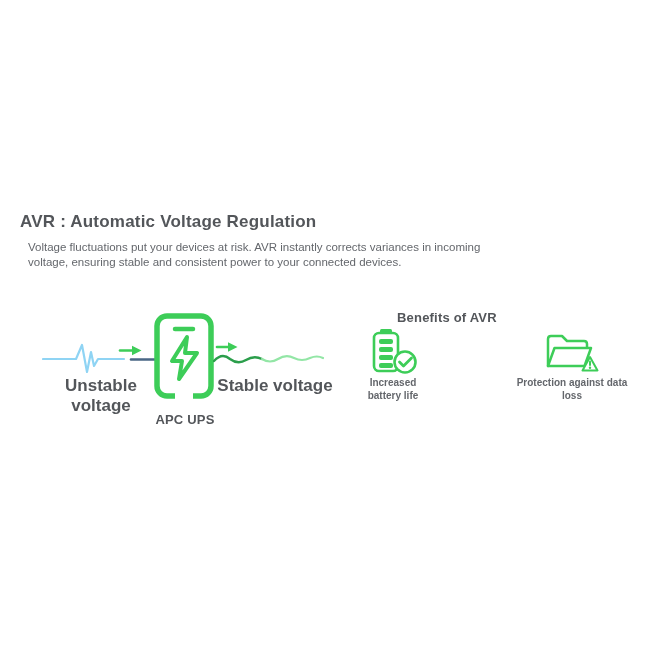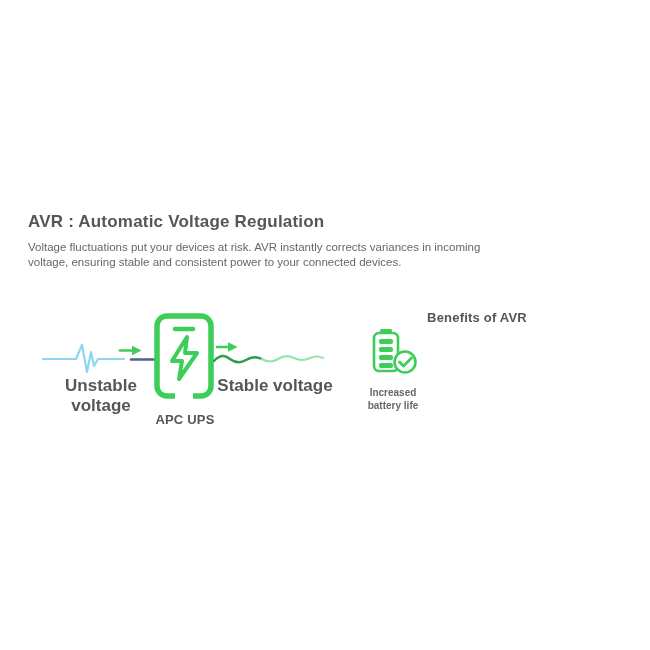--- a/index.html
+++ b/index.html
@@ -10,46 +10,46 @@
     --light-green:#93E6A6;
     --title-text:#53565A;
     --body-text:#64676C;
     --bg:#FFFFFF;
   }
   html,body{margin:0;padding:0;}
   body{font-family:"Liberation Sans", sans-serif; background:#fff;}
   .canvas{position:relative;width:650px;height:650px;background:var(--bg);overflow:hidden;}
 
   .title{
-    position:absolute;left:28px;top:212px;margin:0;
+    position:absolute;left:20px;top:212px;margin:0;
     font-size:17px;font-weight:700;color:var(--title-text);letter-spacing:.2px;
   }
   .desc{
     position:absolute;left:28px;top:240px;margin:0;width:458px;
     font-size:11.5px;line-height:15px;color:var(--body-text);font-weight:500;
   }
 
   .abs{position:absolute;}
   .wave-label{
     position:absolute;top:376px;font-size:17px;font-weight:700;
     color:var(--title-text);text-align:center;
   }
   .ups-label{
     position:absolute;left:142px;top:412px;width:86px;text-align:center;
     font-size:13px;font-weight:700;color:var(--title-text);letter-spacing:.2px;
   }
 
   .benefits-heading{
-    position:absolute;left:397px;top:310px;width:160px;text-align:center;
+    position:absolute;left:397px;top:310px;width:160px;text-align:left;
     font-size:13px;font-weight:700;color:var(--title-text);letter-spacing:.2px;
   }
   .benefit-col{position:absolute;top:328px;width:112px;text-align:center;}
   .benefit-col .icon-box{height:46px;display:flex;align-items:flex-end;justify-content:center;}
   .benefit-label{
-    display:inline-block;margin-top:13px;font-size:10px;font-weight:700;
+    display:inline-block;margin-top:3px;font-size:10px;font-weight:700;
     line-height:12.5px;color:var(--body-text);
   }
   .benefit-label.narrow{width:64px;}
 
   
   .sg{stroke:var(--green);fill:none;stroke-linecap:round;stroke-linejoin:round;}
   .fg{fill:var(--green);stroke:none;}
   .sg-white{stroke:var(--green);fill:#fff;stroke-linecap:round;stroke-linejoin:round;}
 </style>
 </head>
@@ -103,14 +103,26 @@
         <rect class="fg" x="12" y="27" width="14" height="5" rx="2"></rect>
         <rect class="fg" x="12" y="35" width="14" height="5" rx="2"></rect>
         <circle class="sg-white" cx="38" cy="34" r="10.5" stroke-width="2.6"></circle>
         <path class="sg" d="M32.5,34 l4,4 l8,-8" stroke-width="2.8"></path>
       </svg>
     </div>
     <span class="benefit-label narrow">Increased battery life</span>
   </div>
 
 
+  <div class="benefit-col" style="left:516px">
+    <div class="icon-box">
+      <svg width="58" height="46" viewBox="0 0 58 46">
+        <path class="sg" d="M5,38 L5,11 Q5,8 8,8 L19,8 L24,13 L41,13 Q44,13 44,16 L44,20" stroke-width="2.5"></path>
+        <path class="sg-white" d="M5,38 L11.5,20 L48,20 L41.5,38 Z" stroke-width="2.5"></path>
+        <path class="sg-white" d="M47,29 L54.5,42.5 L39.5,42.5 Z" stroke-width="2"></path>
+        <path class="sg" d="M47,33.5 V37" stroke-width="2"></path>
+        <circle class="fg" cx="47" cy="39.8" r="1.2"></circle>
+      </svg>
+    </div>
+    <span class="benefit-label">Protection against data loss</span>
+  </div>
 
 </div>
 
 </body></html>

